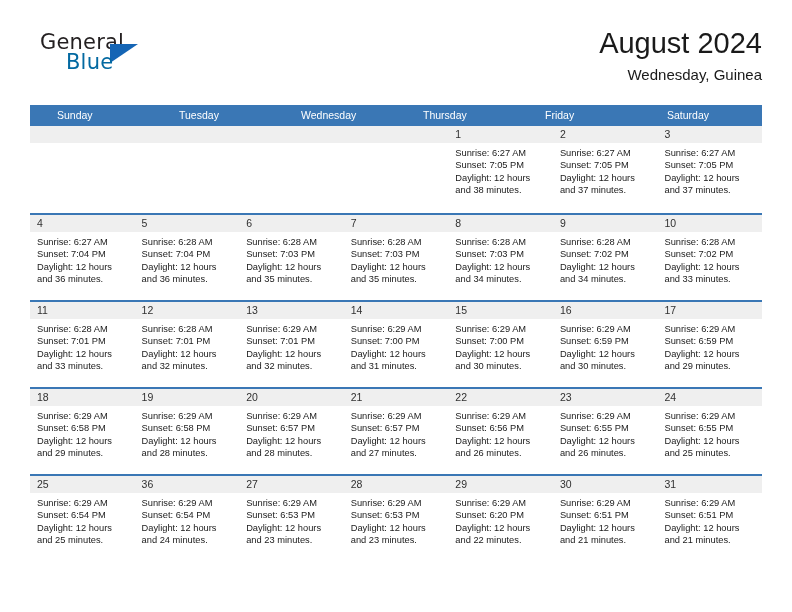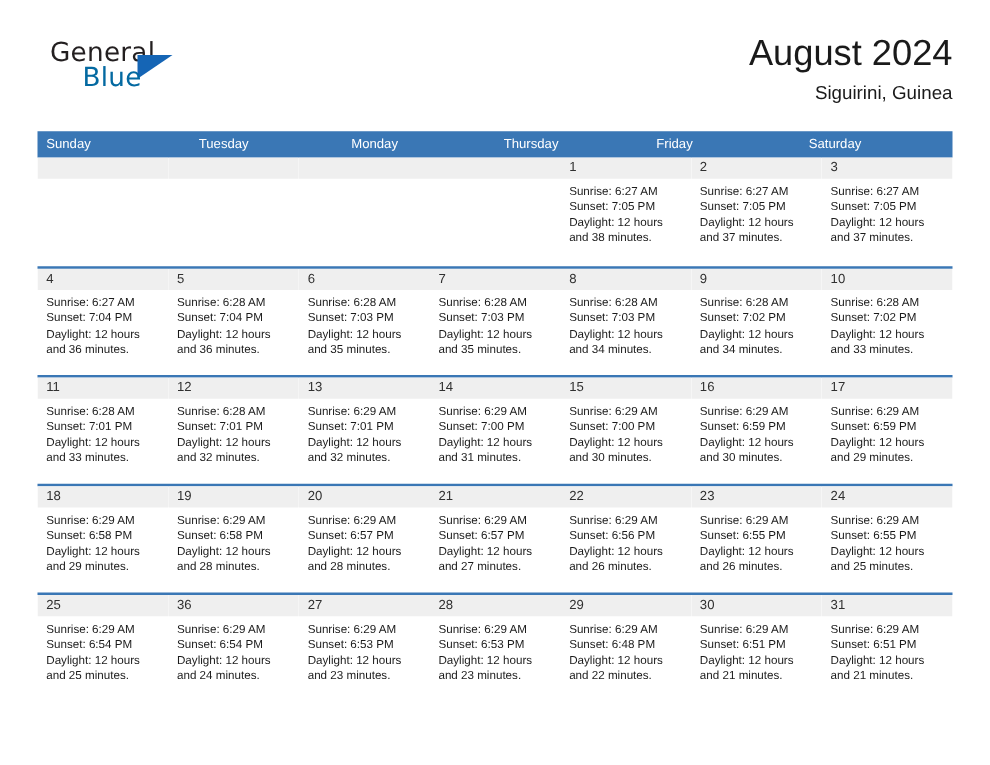--- a/index.html
+++ b/index.html
@@ -99,20 +99,21 @@
   }
   .weekday-cell {
     flex: 1 1 0;
     color: #ffffff;
     font-size: 10.5px;
     line-height: 21px;
     padding-left: 7px;
     box-sizing: border-box;
     white-space: nowrap;
     overflow: hidden;
+    margin-left: 20px;
   }
 
   .week-row {
     display: flex;
     border-top: 2px solid #3a77b5;
     height: 87px;
     box-sizing: border-box;
   }
   .week-row.first {
     border-top: none;
@@ -156,30 +157,30 @@
   <div class="topbar">
 
     <div class="logo">
       <span class="logo-general">General</span>
       <span class="logo-triangle"></span>
       <span class="logo-blue">Blue</span>
     </div>
 
     <div class="title-block">
       <div class="cal-title">August 2024</div>
-      <div class="cal-subtitle">Siguirini, Guinea</div>
+      <div class="cal-subtitle">Wednesday, Guinea</div>
     </div>
 
   </div>
 
   <div class="calendar">
     <div class="weekday-row" id="weekday-row">
         <div class="weekday-cell">Sunday</div>
         <div class="weekday-cell">Tuesday</div>
-        <div class="weekday-cell">Monday</div>
+        <div class="weekday-cell">Wednesday</div>
         <div class="weekday-cell">Thursday</div>
         <div class="weekday-cell">Friday</div>
         <div class="weekday-cell">Saturday</div>
       </div>
     <div id="weeks-container">
         <div class="week-row first">
           <div class="day-cell empty">
             <div class="day-num-strip">
               <span class="day-num"></span>
             </div>
@@ -518,21 +519,21 @@
               <div class="day-line">Daylight: 12 hours</div>
               <div class="day-line">and 23 minutes.</div>
             </div>
           </div>
           <div class="day-cell">
             <div class="day-num-strip">
               <span class="day-num">29</span>
             </div>
             <div class="day-body">
               <div class="day-line">Sunrise: 6:29 AM</div>
-              <div class="day-line">Sunset: 6:48 PM</div>
+              <div class="day-line">Sunset: 6:20 PM</div>
               <div class="day-line">Daylight: 12 hours</div>
               <div class="day-line">and 22 minutes.</div>
             </div>
           </div>
           <div class="day-cell">
             <div class="day-num-strip">
               <span class="day-num">30</span>
             </div>
             <div class="day-body">
               <div class="day-line">Sunrise: 6:29 AM</div>

